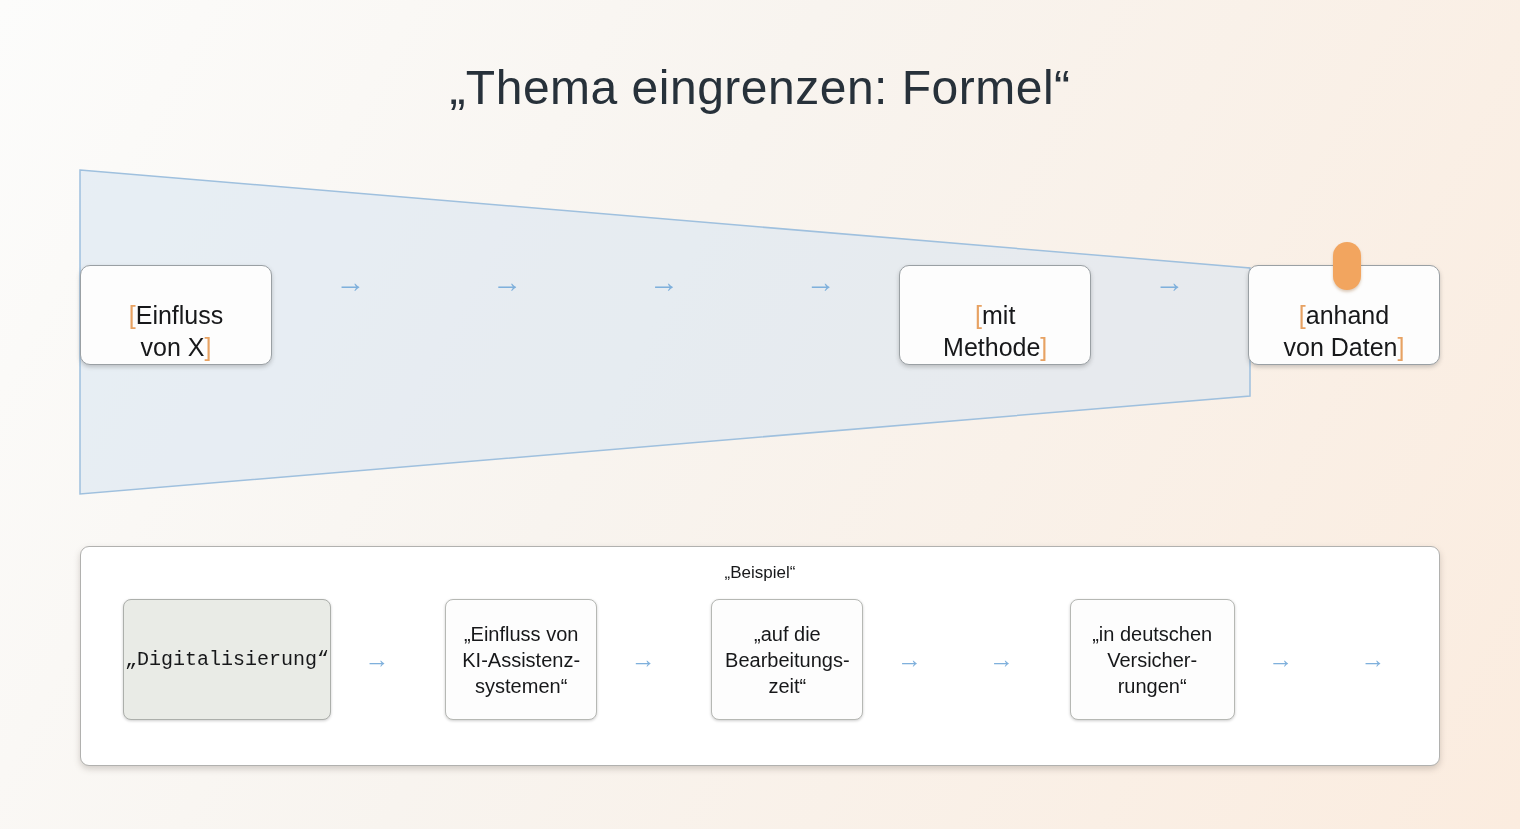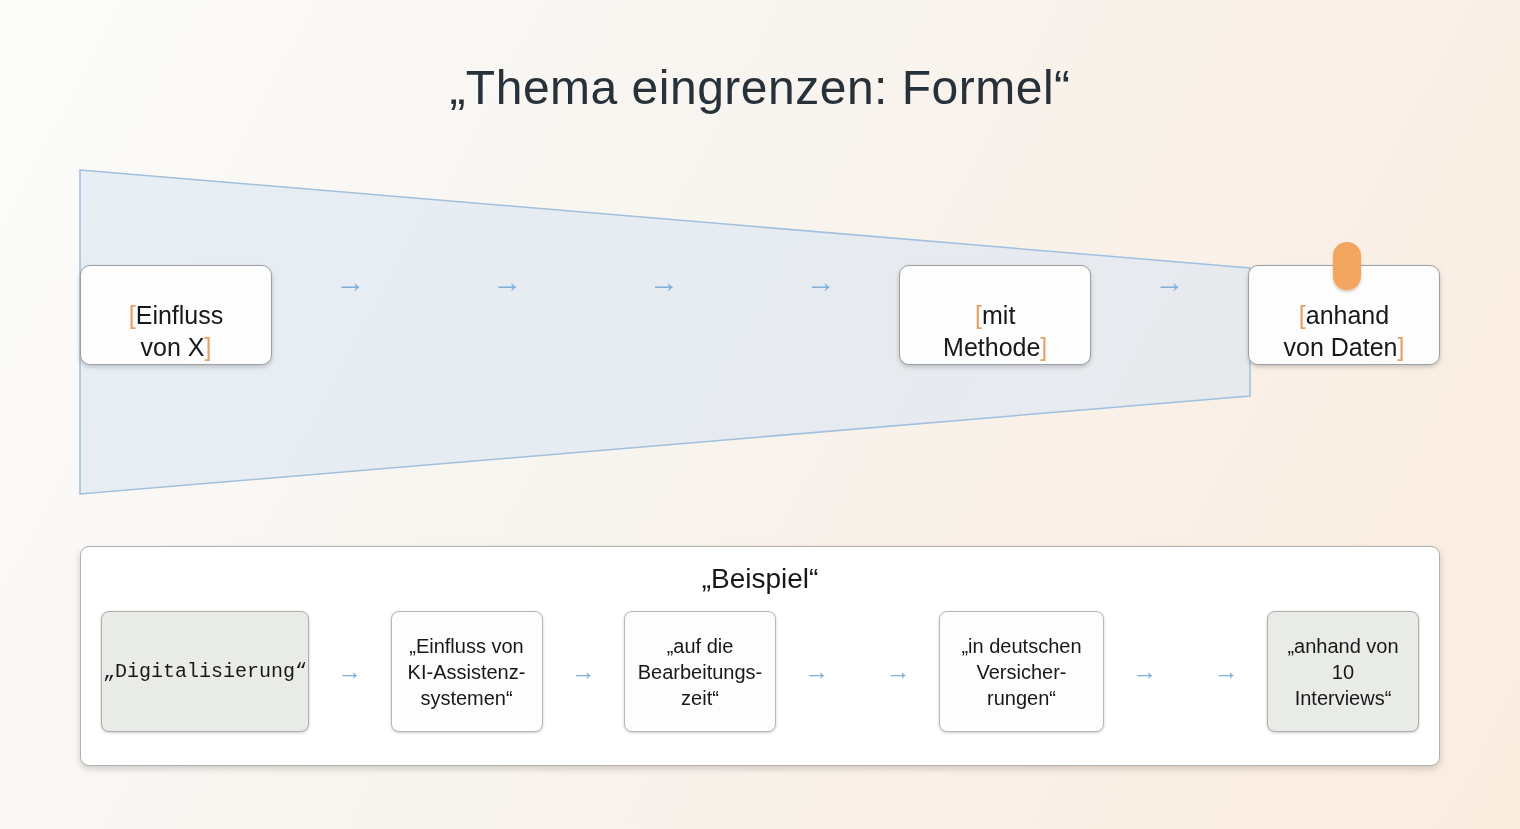--- a/index.html
+++ b/index.html
@@ -89,21 +89,21 @@
     box-sizing: border-box;
     background: #ffffff;
     border: 1px solid #b1b1af;
     border-radius: 9px;
     box-shadow: 0 3px 6px rgba(90,80,70,0.25);
     padding: 16px 20px 0 20px;
     z-index: 2;
   }
   .example-title {
     text-align: center;
-    font-size: 28px;
+    font-size: 17px;
     color: #17181a;
     margin-bottom: 16px;
   }
   .example-row {
     display: flex;
     align-items: stretch;
     justify-content: space-between;
     height: 121px;
   }
   .ebox {
@@ -113,20 +113,21 @@
     box-shadow: 0 1px 3px rgba(0,0,0,0.20);
     display: flex;
     align-items: center;
     justify-content: center;
     text-align: center;
     font-size: 20px;
     line-height: 1.3;
     color: #17181a;
     white-space: pre-line;
     width: 150px;
+    margin-left: 22px;
   }
   .ebox.wide { width: 206px; font-family: Liberation Mono, monospace; }
   .ebox.w163 { width: 163px; }
   .ebox.highlight {
     background: #e9ebe6;
     border-color: #acafab;
   }
   .earrow {
     flex: 1;
     display: flex;
@@ -181,19 +182,16 @@
       <div class="ebox">„auf die
 Bearbeitungs-
 zeit“</div>
       <div class="earrow">→</div>
       <div class="earrow">→</div>
       <div class="ebox w163">„in deutschen
 Versicher-
 rungen“</div>
       <div class="earrow">→</div>
       <div class="earrow">→</div>
-      <div class="ebox highlight">„anhand von
-10
-Interviews“</div>
     </div>
   </div>
 
 </div>
 
 </body></html>

